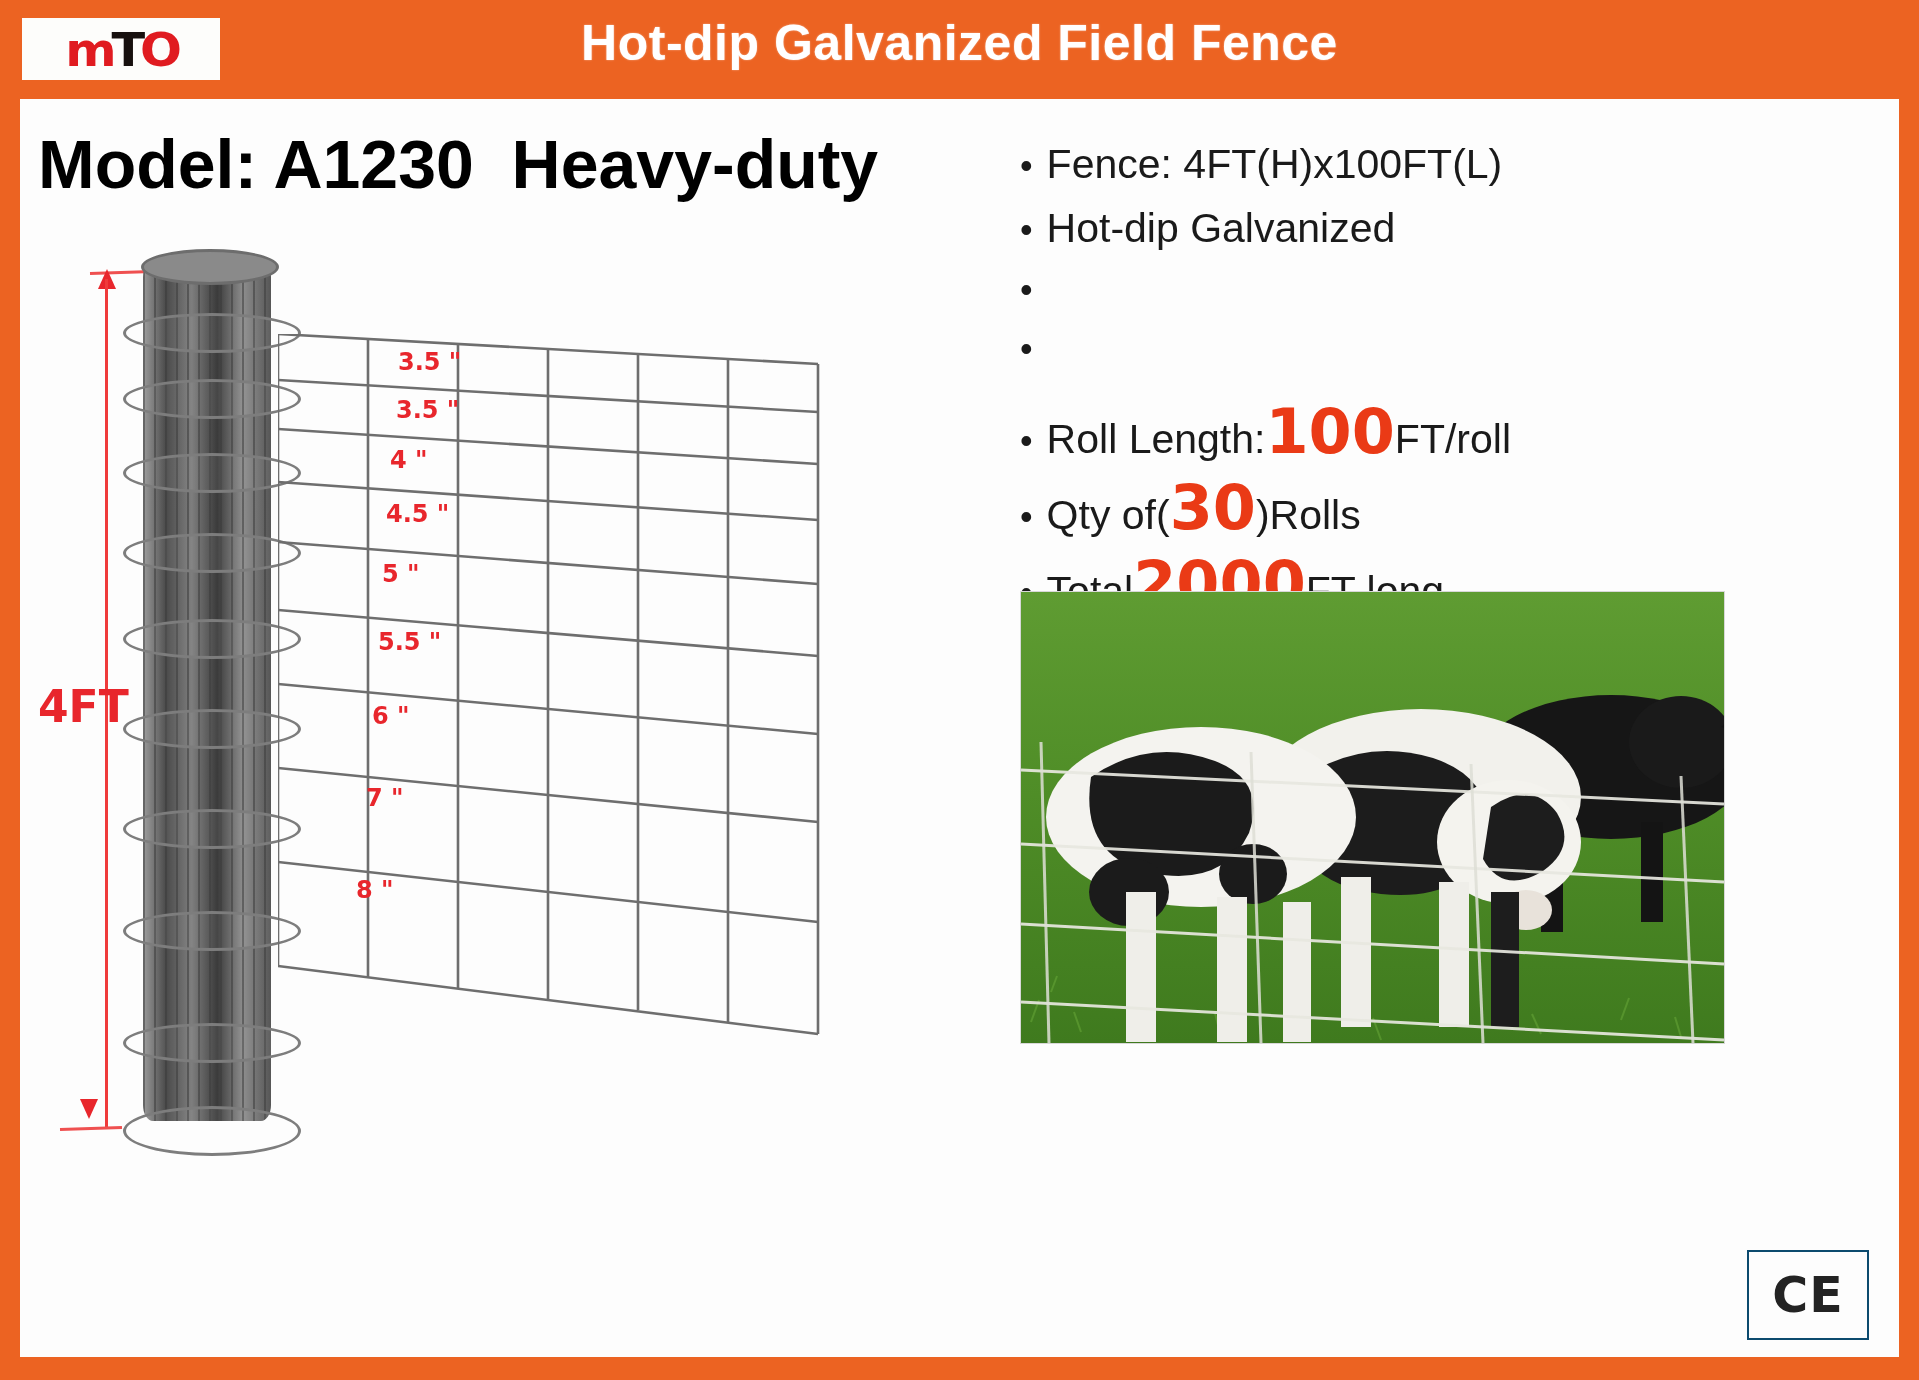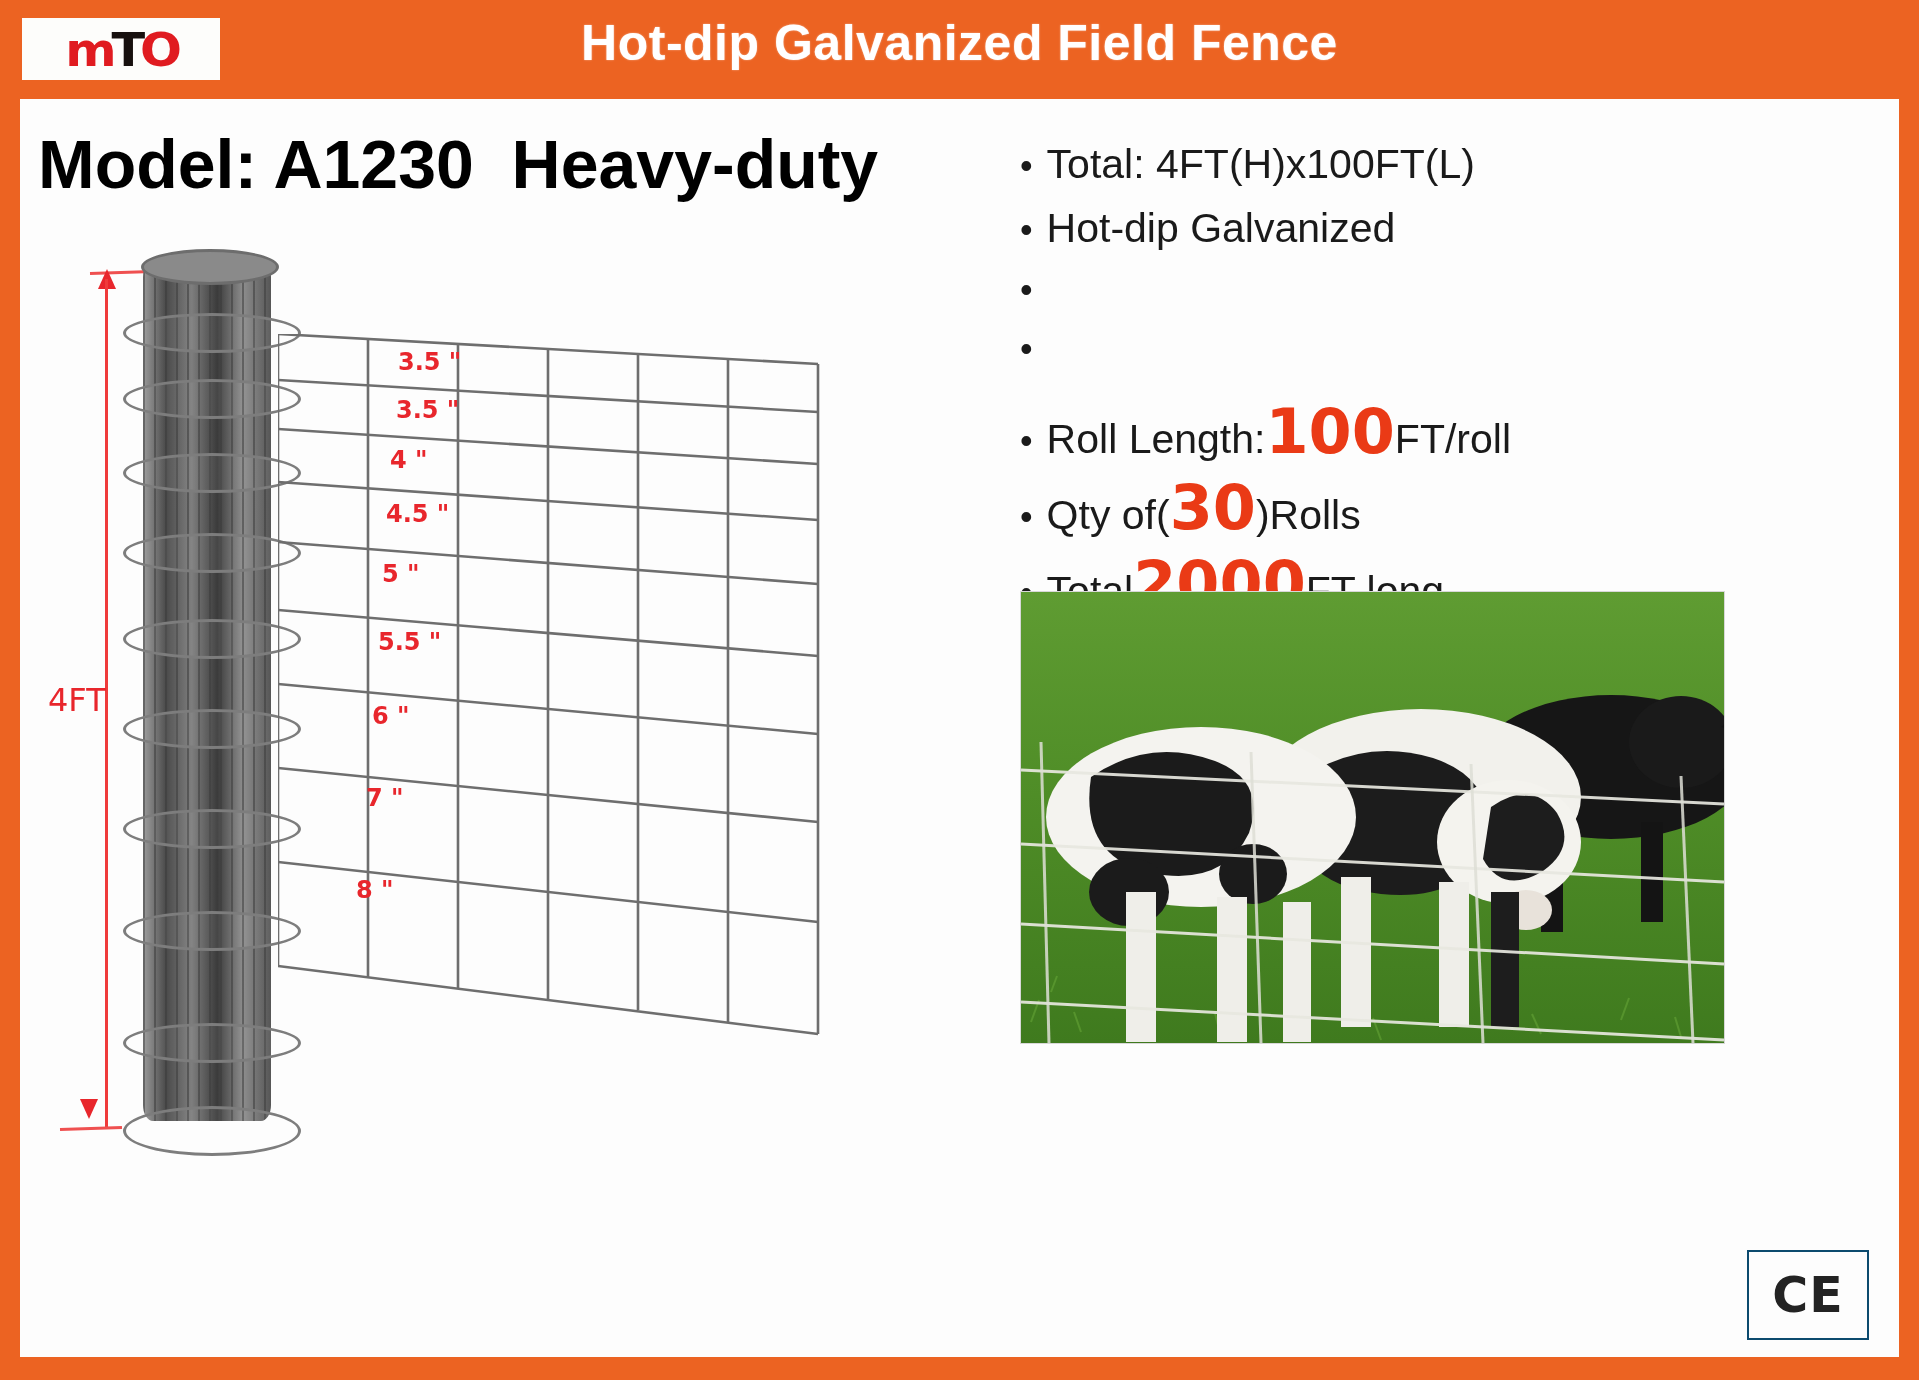--- a/index.html
+++ b/index.html
@@ -68,22 +68,22 @@
   }
   .dim-tick-top{
     position:absolute;left:70px;top:32px;width:62px;height:3px;
     background:#ef5050;transform:rotate(-2deg);
   }
   .dim-tick-bot{
     position:absolute;left:40px;top:888px;width:62px;height:3px;
     background:#ef5050;transform:rotate(-2deg);
   }
   .dim-label{
-    position:absolute;left:28px;top:442px;
-    color:#e8262c;font-size:32px;font-weight:normal;
+    position:absolute;left:18px;top:442px;
+    color:#e8262c;font-size:44px;font-weight:bold;
     font-family:"DejaVu Sans", sans-serif;
   }
 
   
   .roll{
     position:absolute;left:105px;top:22px;width:165px;height:875px;
   }
   .roll-body{
     position:absolute;left:18px;top:0px;width:128px;height:860px;
     background:
@@ -220,21 +220,21 @@
         <span class="mesh-label" style="left:100px;top:294px">5.5 "</span>
         <span class="mesh-label" style="left:94px;top:368px">6 "</span>
         <span class="mesh-label" style="left:88px;top:450px">7 "</span>
         <span class="mesh-label" style="left:78px;top:542px">8 "</span>
       </div>
     </div>
 
     <div class="specs">
       <div class="spec-item">
         <span class="spec-bullet">•</span>
-        <span>Total: 4FT(H)x100FT(L)</span>
+        <span>Fence: 4FT(H)x100FT(L)</span>
       </div>
       <div class="spec-item">
         <span class="spec-bullet">•</span>
         <span>Hot-dip Galvanized</span>
       </div>
       <div class="spec-item">
         <span class="spec-bullet">•</span>
       </div>
       <div class="spec-item">
         <span class="spec-bullet">•</span>

